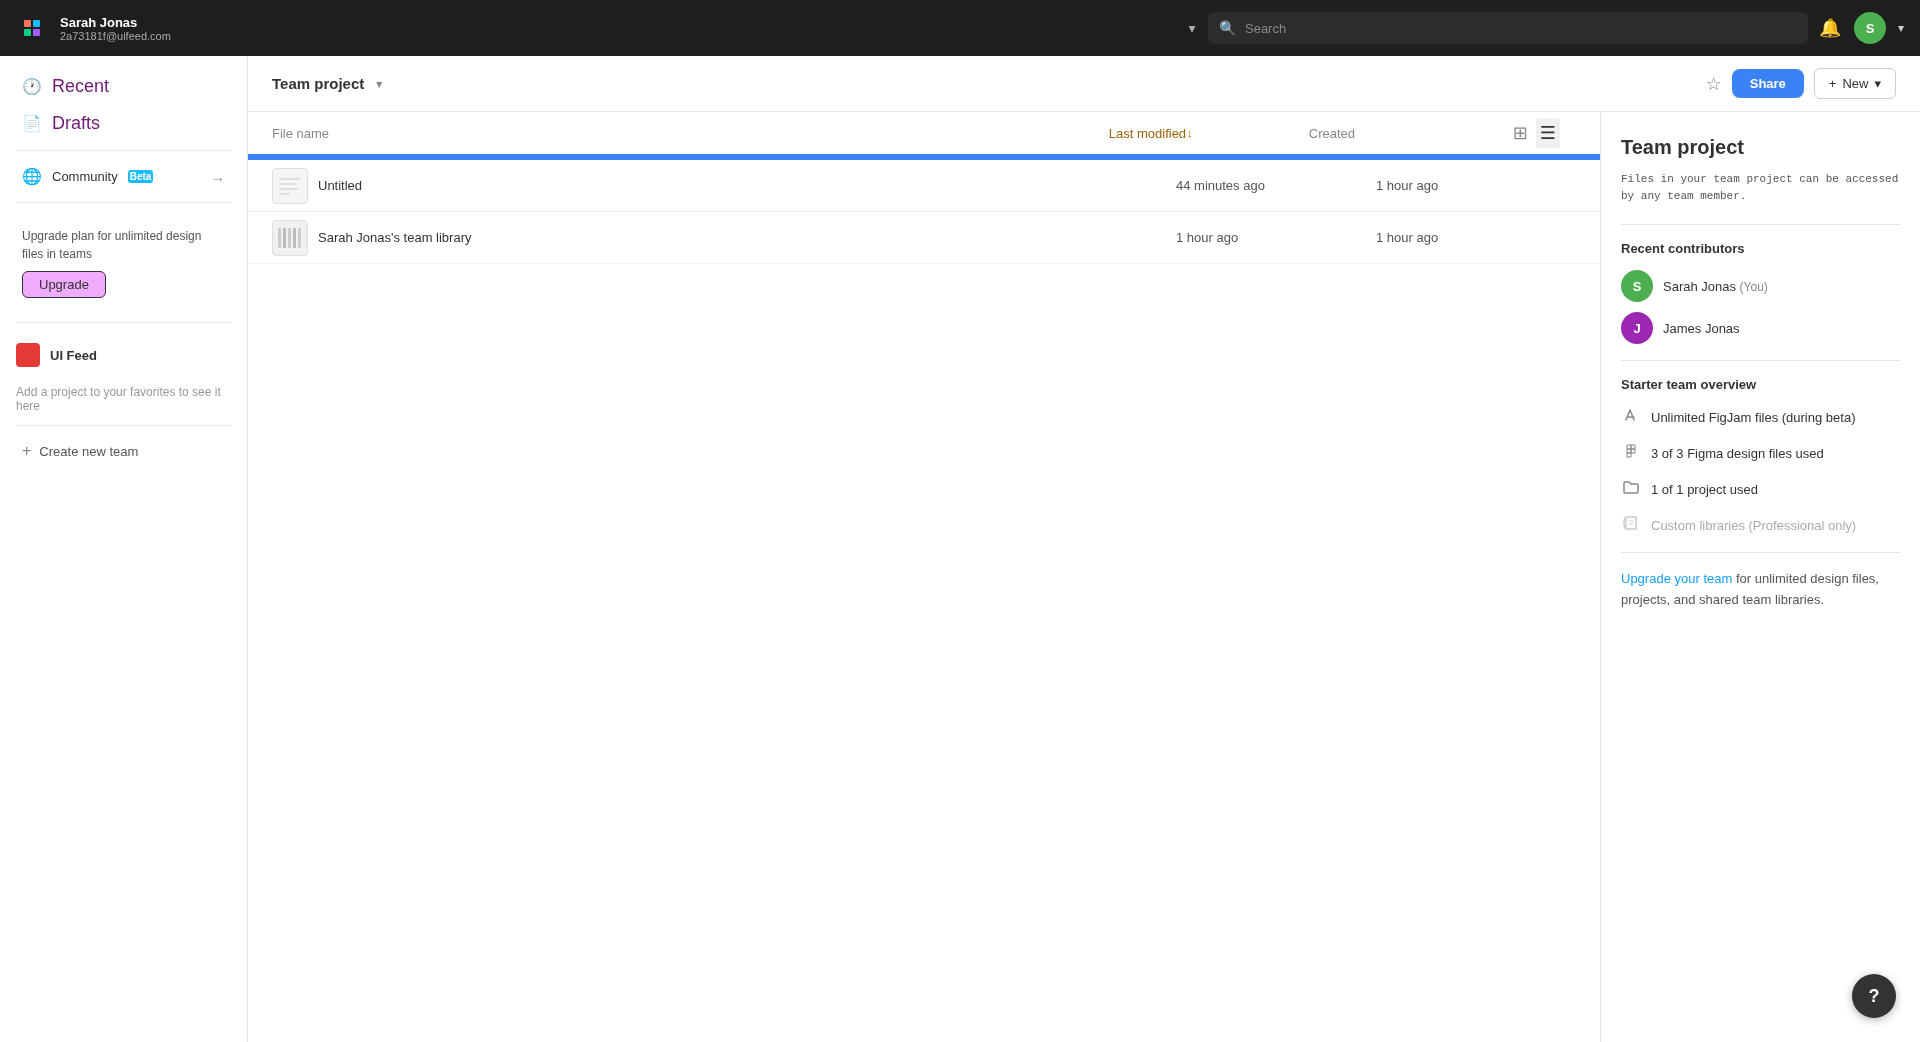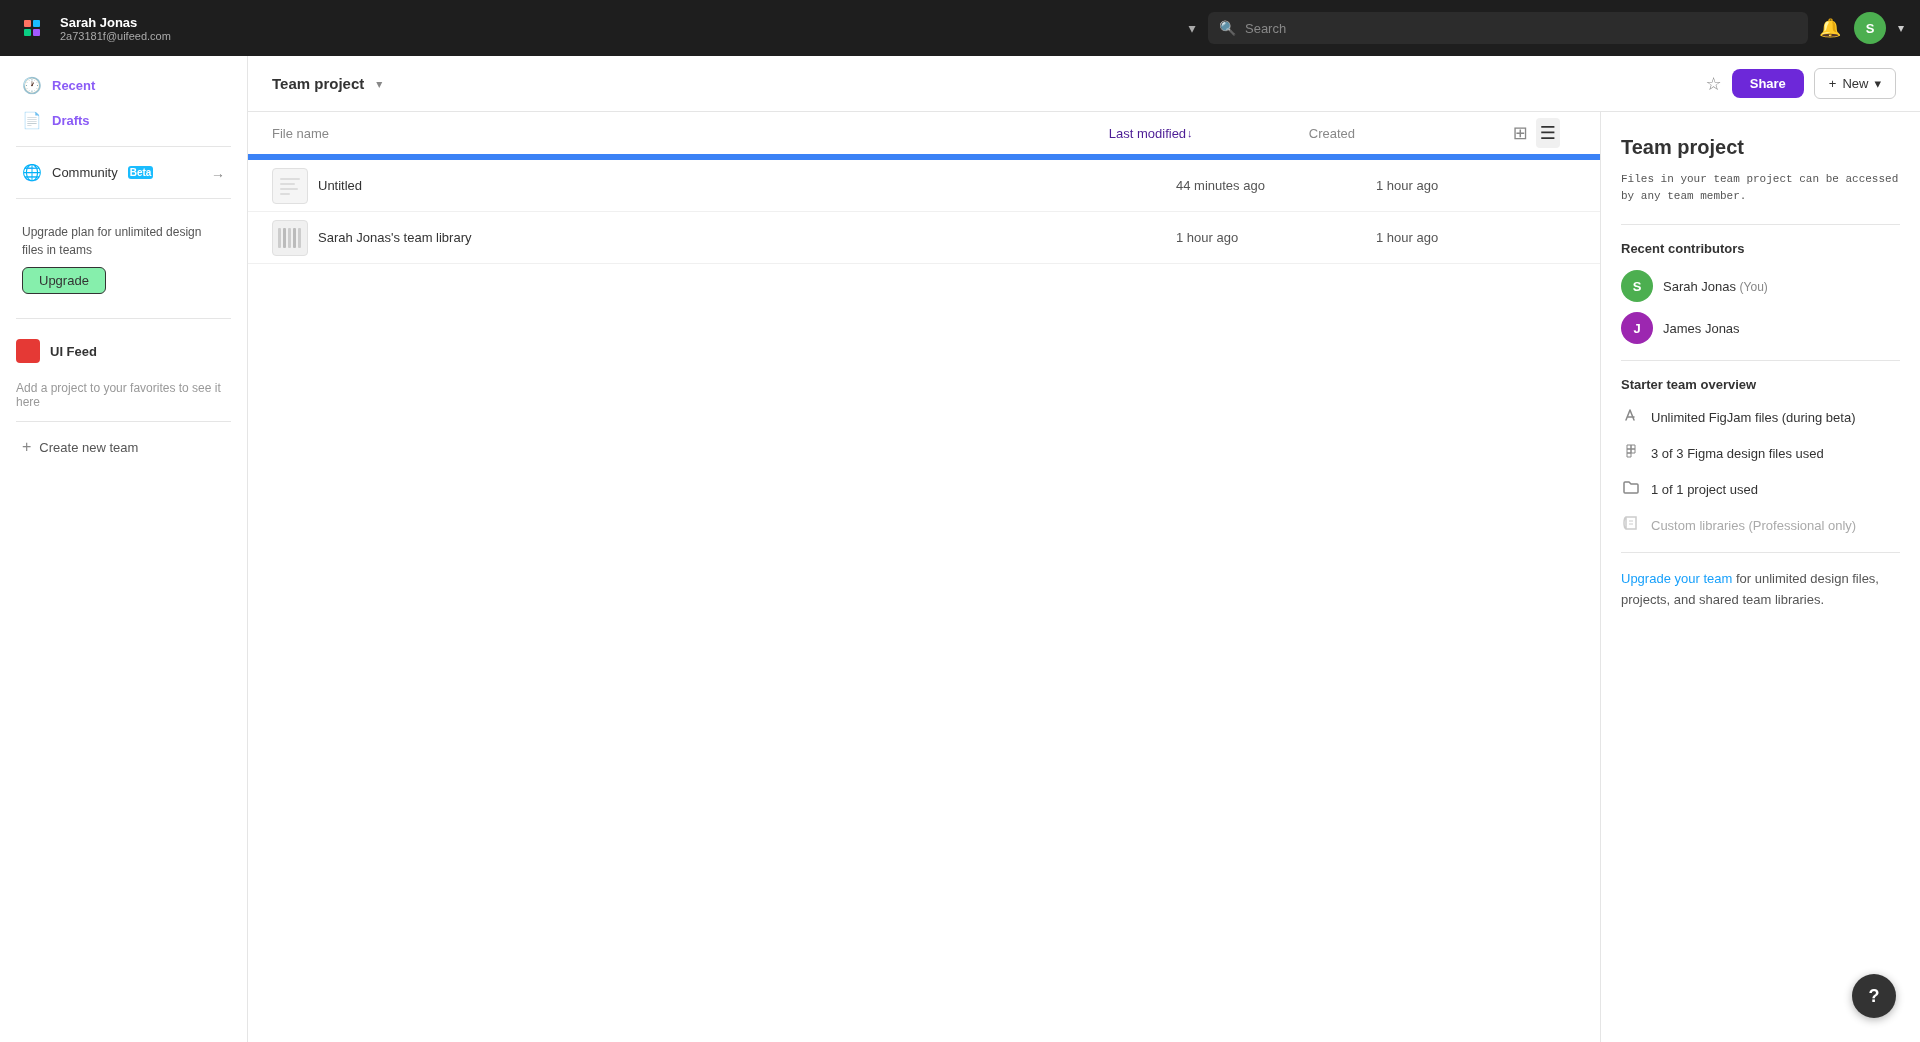--- a/index.html
+++ b/index.html
@@ -21,63 +21,63 @@
     .avatar { width: 32px; height: 32px; border-radius: 50%; background: #4caf50; display: flex; align-items: center; justify-content: center; color: #fff; font-size: 13px; font-weight: 600; cursor: pointer; }
     .avatar-chevron { color: #ccc; font-size: 12px; cursor: pointer; }
 
     
     .main { display: flex; flex: 1; overflow: hidden; }
 
     
     .sidebar { width: 248px; background: #fff; border-right: 1px solid #e5e5e5; display: flex; flex-direction: column; padding: 12px 0; flex-shrink: 0; }
     .sidebar-item { display: flex; align-items: center; gap: 10px; padding: 8px 16px; cursor: pointer; border-radius: 6px; margin: 0 6px; }
     .sidebar-item-icon { color: #666; font-size: 16px; width: 20px; text-align: center; }
-    .sidebar-item-label { font-size: 13px; color: #8b5cf6; font-weight: bold; }
+    .sidebar-item-label { font-size: 18px; color: #701a75; }
     .sidebar-divider { height: 1px; background: #e5e5e5; margin: 8px 16px; }
 
     .community-row { display: flex; align-items: center; gap: 10px; padding: 8px 16px; cursor: pointer; border-radius: 6px; margin: 0 6px; }
     .community-label { font-size: 13px; color: #333; }
     .beta-badge { background: #1abcfe; color: #fff; font-size: 10px; font-weight: 600; padding: 1px 2px; border-radius: 3px; }
     .community-arrow { margin-left: auto; color: #888; font-size: 14px; }
 
     .upgrade-box { padding: 12px 16px; margin: 4px 6px; }
     .upgrade-text { font-size: 12px; color: #555; line-height: 1.5; margin-bottom: 8px; }
-    .upgrade-btn { border: 1px solid #333; background: #86efac; border-radius: 6px; padding: 5px 16px; font-size: 13px; cursor: pointer; color: #333; font-weight: 500; }
+    .upgrade-btn { border: 1px solid #333; background: #f0abfc; border-radius: 6px; padding: 5px 16px; font-size: 13px; cursor: pointer; color: #333; font-weight: 500; }
 
     .team-section { padding: 4px 6px; }
     .team-item { display: flex; align-items: center; gap: 10px; padding: 8px 10px; cursor: pointer; border-radius: 6px; }
     .team-icon { width: 24px; height: 24px; background: #e53935; border-radius: 4px; flex-shrink: 0; }
     .team-name { font-size: 13px; font-weight: 600; color: #333; }
 
     .favorites-text { font-size: 12px; color: #999; padding: 6px 16px 4px; }
 
     .create-team { display: flex; align-items: center; gap: 8px; padding: 8px 16px; cursor: pointer; color: #555; font-size: 13px; border-radius: 6px; margin: 0 6px; }
     .create-plus { font-size: 16px; color: #888; }
 
     
     .content { flex: 1; display: flex; flex-direction: column; overflow: hidden; }
 
     
     .content-header { height: 56px; border-bottom: 1px solid #e5e5e5; display: flex; align-items: center; padding: 0 24px; gap: 12px; }
     .project-title { font-size: 15px; font-weight: 600; color: #333; }
     .project-chevron { color: #888; font-size: 12px; cursor: pointer; }
     .header-actions { margin-left: auto; display: flex; align-items: center; gap: 10px; }
     .star-btn { color: #888; font-size: 18px; cursor: pointer; }
-    .share-btn { background: #6d28d9; color: #fff; border: none; border-radius: 8px; padding: 7px 18px; font-size: 13px; font-weight: 600; cursor: pointer; }
+    .share-btn { background: #3b82f6; color: #fff; border: none; border-radius: 8px; padding: 7px 18px; font-size: 13px; font-weight: 600; cursor: pointer; }
     .new-btn { background: #fff; border: 1px solid #ccc; border-radius: 6px; padding: 7px 14px; font-size: 13px; font-weight: 500; cursor: pointer; display: flex; align-items: center; gap: 6px; color: #333; }
 
     
     .file-area { display: flex; flex: 1; overflow: hidden; }
 
     .file-list { flex: 1; overflow-y: auto; }
 
     
     .table-header { display: flex; align-items: center; padding: 0 24px; height: 48px; border-bottom: 6px solid #3b82f6; }
     .col-name { flex: 1; font-size: 13px; color: #888; font-weight: 500; display: flex; align-items: center; gap: 4px; }
-    .col-modified { width: 200px; font-size: 13px; color: #4c1d95; font-weight: 500; display: flex; align-items: center; gap: 1px; }
+    .col-modified { width: 200px; font-size: 13px; color: #a16207; font-weight: 500; display: flex; align-items: center; gap: 1px; }
     .col-created { width: 200px; font-size: 13px; color: #888; font-weight: 500; }
     .view-toggle { display: flex; align-items: center; gap: 4px; margin-right: 16px; }
     .view-btn { border: none; background: none; cursor: pointer; color: #888; font-size: 18px; padding: 4px; border-radius: 4px; }
     .view-btn.active { color: #333; background: #f0f0f0; }
 
     .table-row { display: flex; align-items: center; padding: 0 24px; height: 52px; border-bottom: 1px solid #f0f0f0; cursor: pointer; }
     .file-name-cell { flex: 1; display: flex; align-items: center; gap: 10px; }
     .file-thumb { width: 36px; height: 36px; border-radius: 4px; background: #f0f0f0; flex-shrink: 0; overflow: hidden; display: flex; align-items: center; justify-content: center; border: 1px solid #e0e0e0; }
     .file-thumb-wireframe { background: #e8f4fd; }
     .file-thumb-untitled { background: #f5f5f5; }

